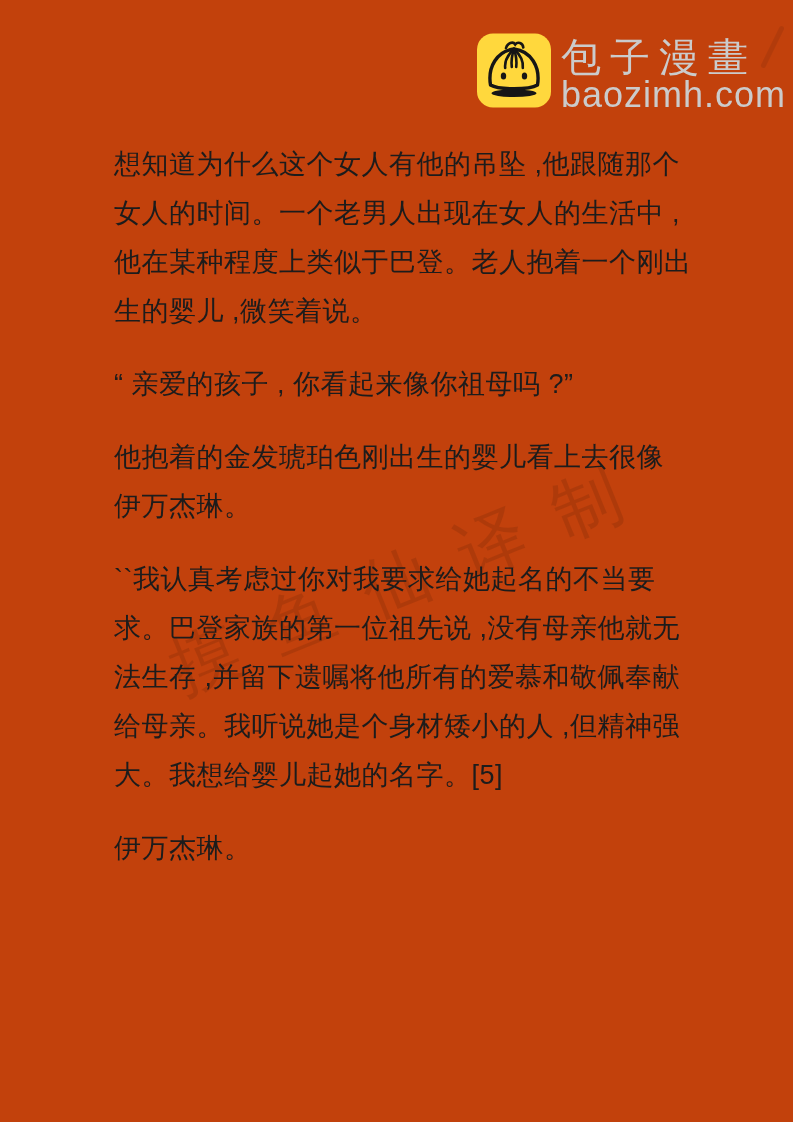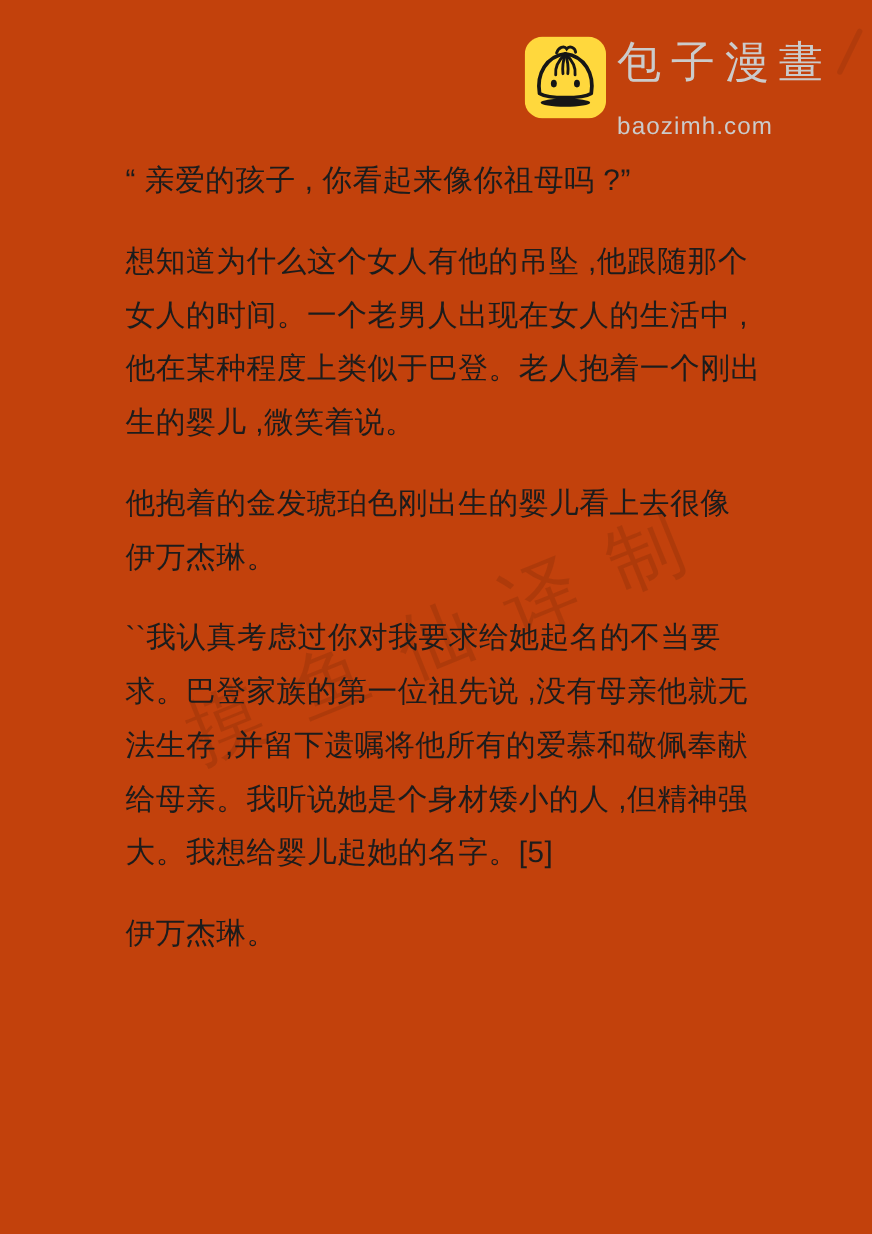--- a/index.html
+++ b/index.html
@@ -29,27 +29,26 @@
     line-height: 46px;
     font-weight: 500;
     letter-spacing: 9px;
     color: #cbcbcb;
     white-space: pre;
   }
   .brand-domain {
     position: absolute;
     left: 561px;
     top: 78px;
-    font-size: 22px;
+    font-size: 36px;
     line-height: 34px;
     font-weight: 400;
     letter-spacing: 1px;
     color: #cbcbcb;
     white-space: pre;
-    margin-top: 20px;
   }
 
   
   .watermark {
     position: absolute;
     left: 173px;
     top: 637px;
     height: 68px;
     font-size: 68px;
     line-height: 68px;
@@ -115,25 +114,25 @@
   </svg>
 
   <div class="brand-name">包子漫畫</div>
   <div class="brand-domain">baozimh.com</div>
 
   <div class="watermark-fragment"></div>
 
   <div class="watermark">摸鱼仙译制</div>
 
   <div class="content">
-    <p class="para">“ 亲爱的孩子 , 你看起来像你祖母吗 ?”</p>
     <p class="para">想知道为什么这个女人有他的吊坠 ,他跟随那个
 女人的时间。一个老男人出现在女人的生活中 ,
 他在某种程度上类似于巴登。老人抱着一个刚出
 生的婴儿 ,微笑着说。</p>
+    <p class="para">“ 亲爱的孩子 , 你看起来像你祖母吗 ?”</p>
     <p class="para">他抱着的金发琥珀色刚出生的婴儿看上去很像
 伊万杰琳。</p>
     <p class="para">``我认真考虑过你对我要求给她起名的不当要
 求。巴登家族的第一位祖先说 ,没有母亲他就无
 法生存 ,并留下遗嘱将他所有的爱慕和敬佩奉献
 给母亲。我听说她是个身材矮小的人 ,但精神强
 大。我想给婴儿起她的名字。[5]</p>
     <p class="para">伊万杰琳。</p>
   </div>
 

